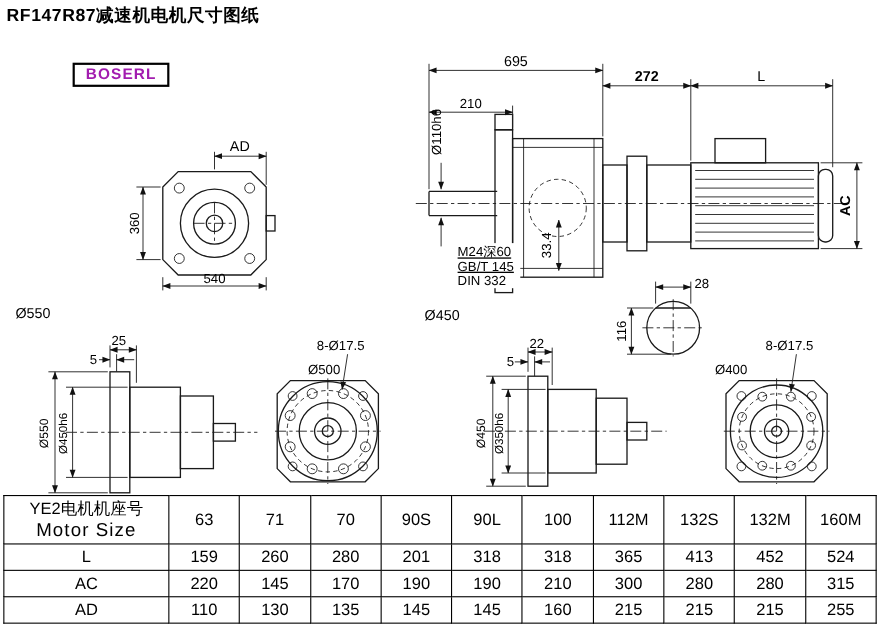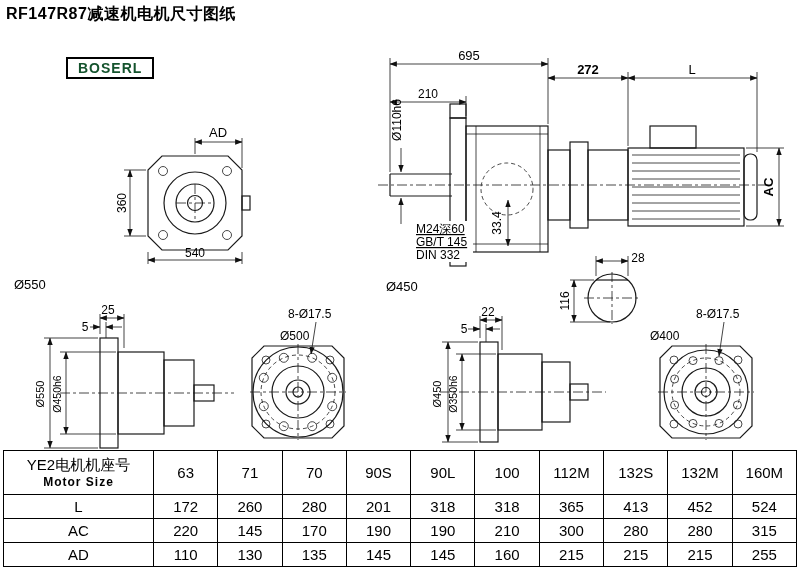--- a/index.html
+++ b/index.html
@@ -9,21 +9,21 @@
     font-family:"Liberation Sans", sans-serif; color:#000;
   }
   .title {
     position:absolute; left:6px; top:4px;
     font-size:16px; font-weight:bold; letter-spacing:0.5px;
   }
   .brand {
     position:absolute; left:66px; top:57px;
     border:2px solid #000; padding:0 10px; background:#fff;
   }
-  .brand span { color:#14532d; font-weight:bold; font-size:14px; letter-spacing:1px; }
+  .brand span { color:#a21caf; font-weight:bold; font-size:14px; letter-spacing:1px; }
 
   svg.drawing { position:absolute; left:0; top:0; }
   svg text { font-family:"Liberation Sans", sans-serif; fill:#000; }
   .t13 { font-size:13px; } .t12 { font-size:12px; }
   .t11 { font-size:11px; } .t10 { font-size:10.5px; }
   .bold { font-weight:bold; }
   .und { text-decoration:underline; }
 
   .ln  { fill:none; stroke:#1a1a1a; stroke-width:1.2; }
   .thin{ stroke-width:0.8; }
@@ -37,21 +37,21 @@
     position:absolute; top:450px; left:3px; width:794px;
     border-collapse:collapse; table-layout:fixed; background:#fff;
   }
   .tbl th, .tbl td {
     border:1px solid #000; text-align:center; vertical-align:middle;
     font-weight:400; font-size:15px; padding:1px 0;
   }
   .tbl thead th { height:44px; }
   .tbl tbody th, .tbl tbody td { height:24px; }
   .hdr1 { font-size:15px; }
-  .hdr2 { font-size:12px; letter-spacing:1px;font-weight:bold; }
+  .hdr2 { font-size:17px; letter-spacing:1px; }
 </style>
 </head>
 <body>
 
 <h1 class="title">RF147R87减速机电机尺寸图纸</h1>
 
 <div class="brand">
   <span>BOSERL</span>
 </div>
 
@@ -318,21 +318,21 @@
       <th>100</th>
       <th>112M</th>
       <th>132S</th>
       <th>132M</th>
       <th>160M</th>
     </tr>
   </thead>
   <tbody>
     <tr>
       <th>L</th>
-      <td>172</td>
+      <td>159</td>
       <td>260</td>
       <td>280</td>
       <td>201</td>
       <td>318</td>
       <td>318</td>
       <td>365</td>
       <td>413</td>
       <td>452</td>
       <td>524</td>
     </tr>

